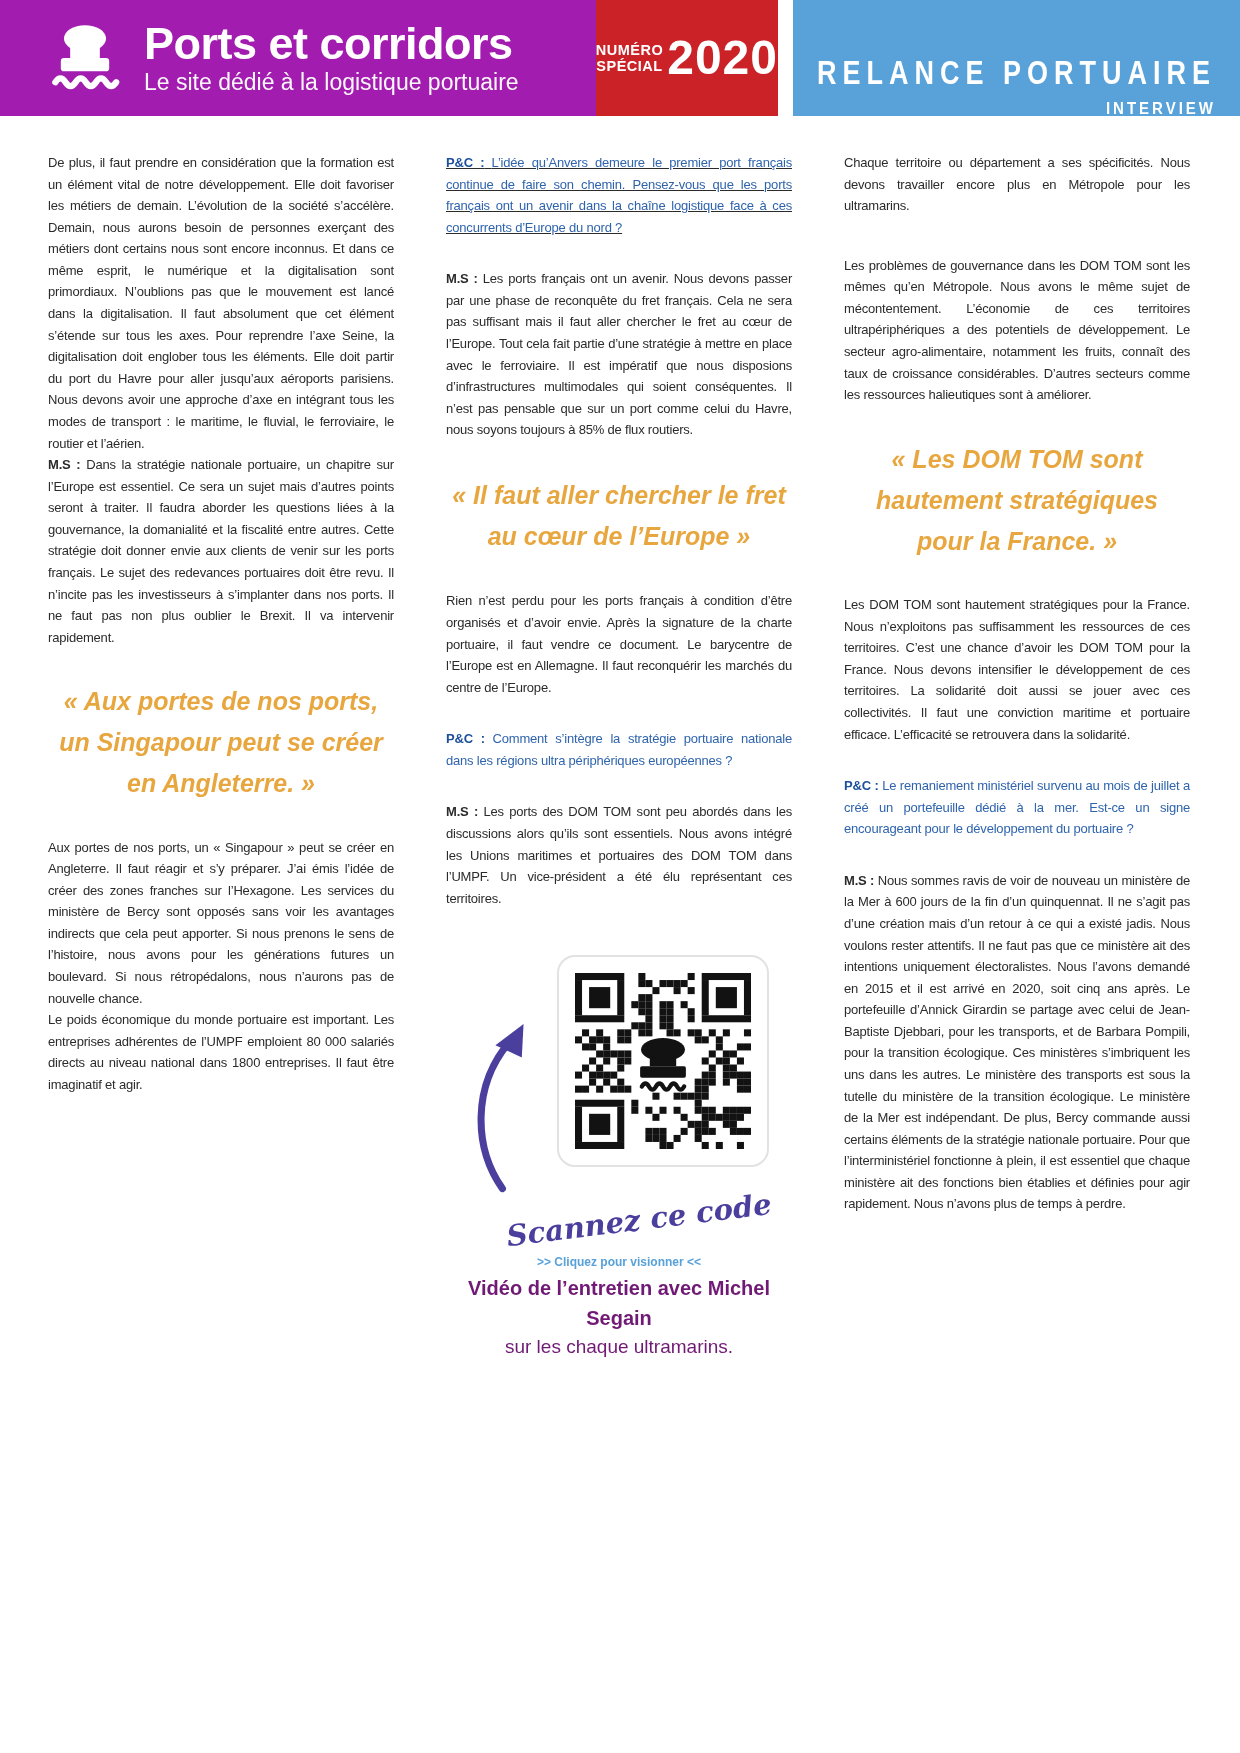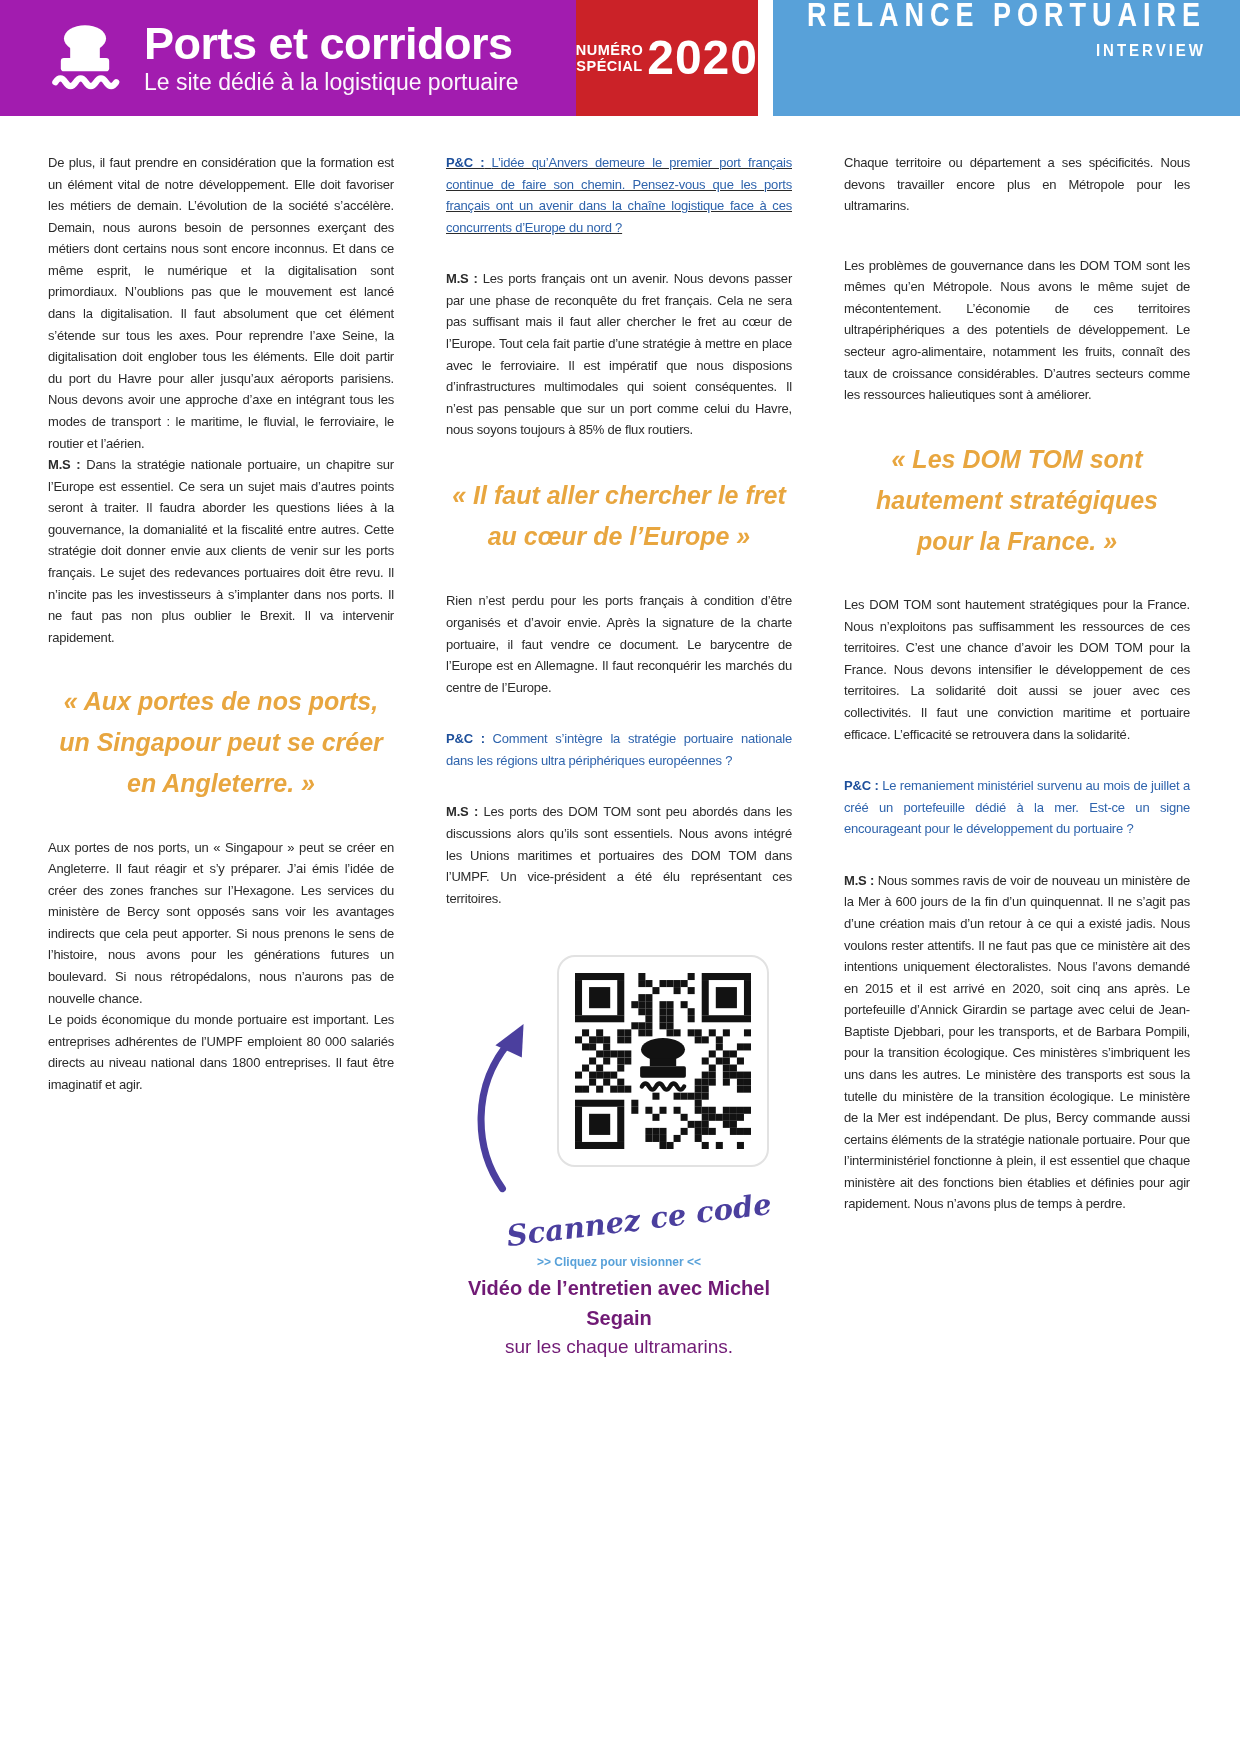--- a/index.html
+++ b/index.html
@@ -21,21 +21,21 @@
   .brand-tagline { font-size:23px; font-weight:300; margin-top:2px; opacity:.97; }
   .issue-badge {
     flex:0 0 158px; background:#cb2228; color:#fff; display:flex; flex-direction:row;
     align-items:center; justify-content:center; text-align:center; gap:4px;
   }
   .issue-label { font-size:14.5px; font-weight:bold; letter-spacing:.5px; }
   .issue-year { font-size:48px; font-weight:bold; letter-spacing:1px; line-height:1; }
   .masthead-gap { flex:0 0 15px; background:#fff; }
   .section-banner {
     flex:0 0 290px; background:#58a1d9; color:#fff; display:flex; flex-direction:column;
-    justify-content:flex-start; padding:0 34px; text-align:center;
+    justify-content:flex-end; padding:0 24px; text-align:center;
   }
   .section-title { font-size:27px; font-weight:bold; letter-spacing:6px; transform:scaleY(1.25); white-space:nowrap; }
   .section-subtitle { font-size:15px; font-weight:bold; letter-spacing:3px; text-align:right; margin-top:10px; transform:scaleY(1.15); }
 
   
   .columns { display:flex; gap:52px; padding:36px 50px 0 48px; flex:1 1 auto; }
   .col { flex:1 1 0; min-width:0; }
 
   .para, .answer, .question {
     font-size:13px; line-height:1.66; text-align:justify; letter-spacing:-0.2px;

